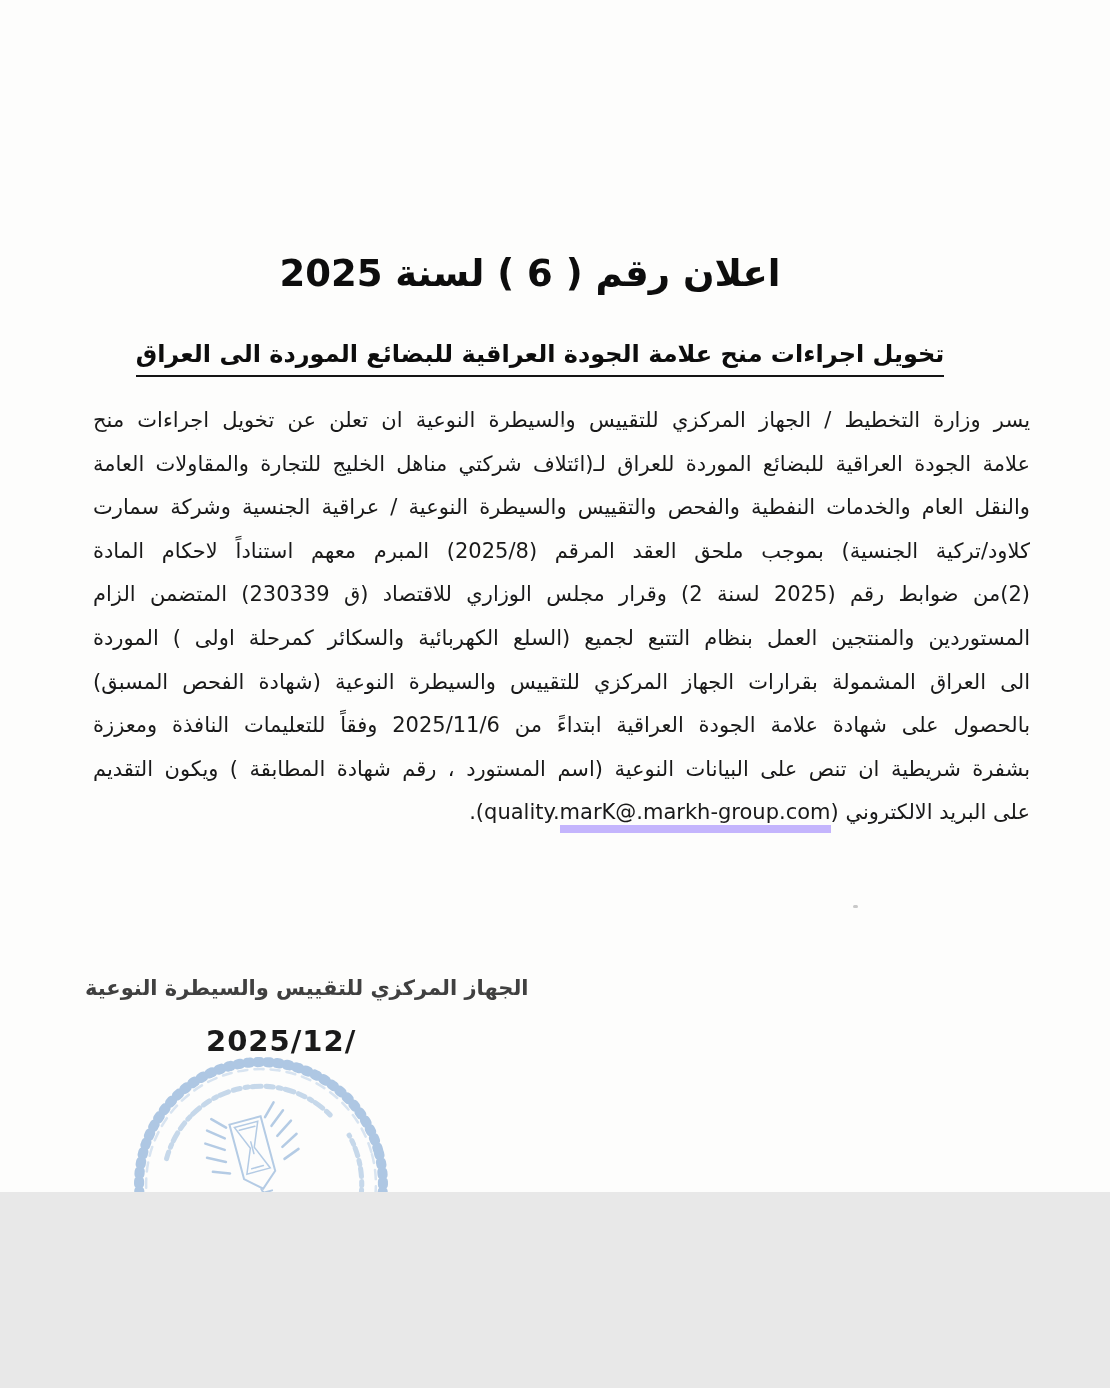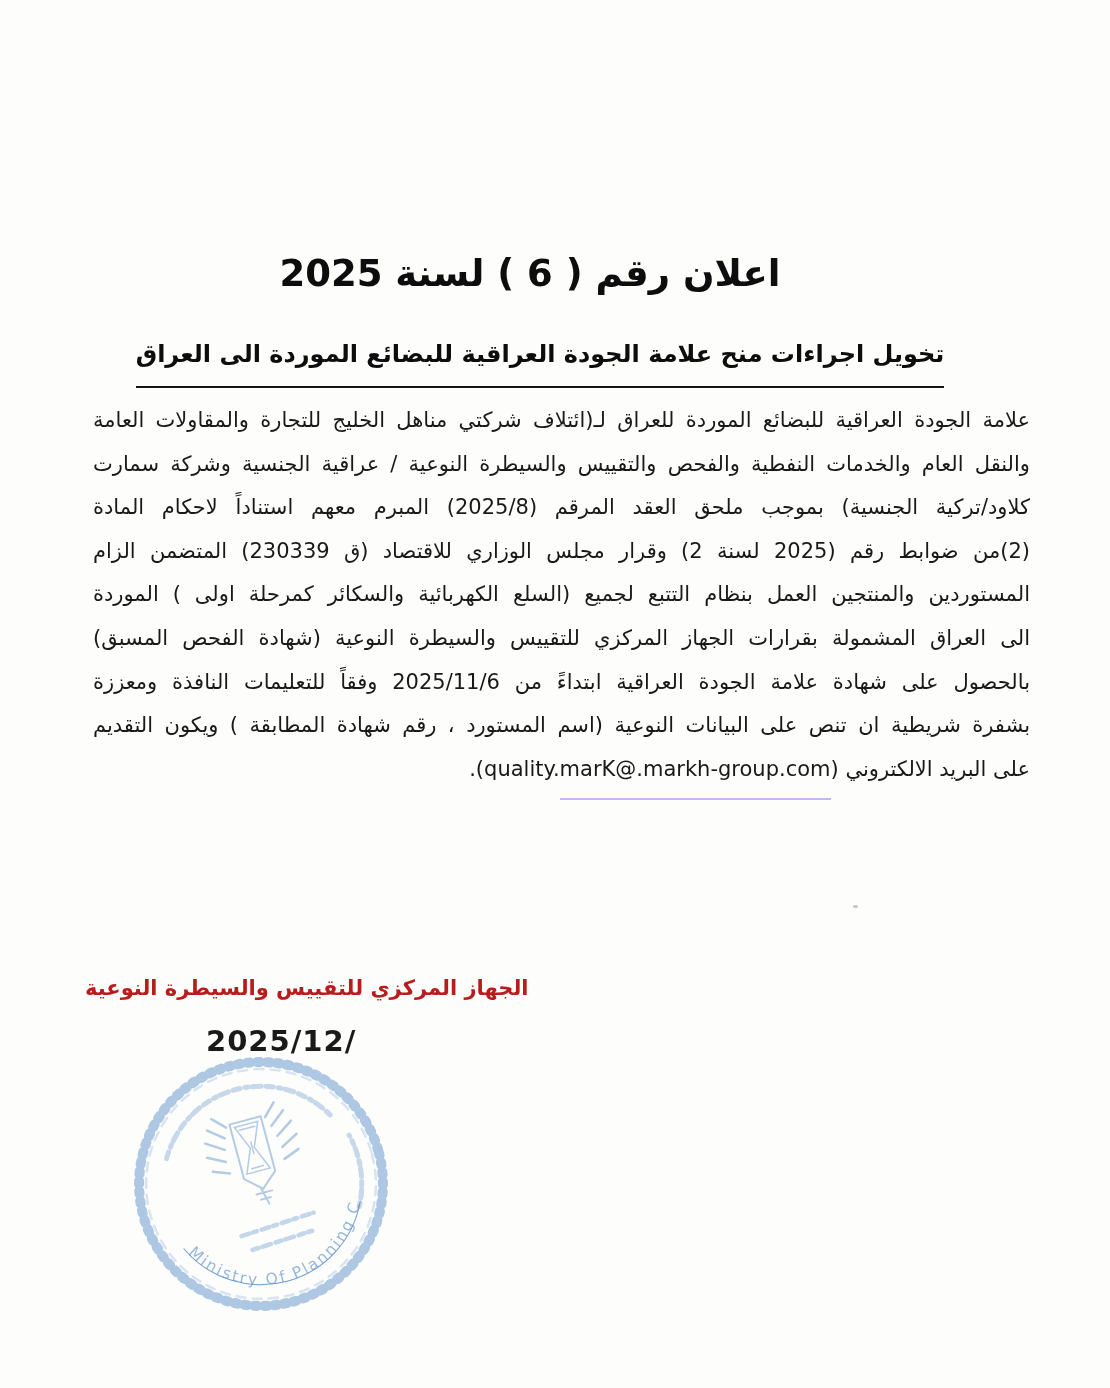--- a/index.html
+++ b/index.html
@@ -1,47 +1,47 @@
 <!DOCTYPE html>
 <html><head>
 <meta charset="utf-8">
 <style>
   html,body{margin:0;padding:0;background:#e8e8e8;}
   .page{
-    position:relative; width:1110px; height:1388px; background:#fdfdfc;
+    position:relative; width:1110px; height:1192px; background:#fdfdfc;
     font-family:"DejaVu Sans", sans-serif; color:#161616; overflow:hidden;
     margin:0 auto;
   }
   .title{
     position:absolute; top:252px; left:-25px; width:1110px;
     text-align:center; font-size:37px; font-weight:700; letter-spacing:0;
     direction:rtl; color:#0d0d0d;
   }
   .subtitle{
     position:absolute; top:340px; left:-15px; width:1110px; text-align:center;
     direction:rtl;
   }
   .subtitle-text{
     display:inline-block; font-size:24px; font-weight:700; color:#0d0d0d;
-    border-bottom:2.5px solid #151515; padding-bottom:18px;
+    border-bottom:2.5px solid #151515; padding-bottom:7px;
   }
   .body-block{
     position:absolute; top:399px; left:93px; width:937px;
     direction:rtl; font-size:21px; color:#191919;
   }
   .bline{
     line-height:43.6px; height:43.6px; white-space:normal;
     text-align:justify; text-align-last:justify;
   }
   .email-line{ text-align:right; text-align-last:right; }
   .email-group{ direction:ltr; unicode-bidi:isolate; }
-  .email-underline{ border-bottom:2px solid #c4b5fd; padding-bottom:17px; }
+  .email-underline{ border-bottom:8px solid #c4b5fd; padding-bottom:1px; }
   .signature{
     position:absolute; top:976px; left:85px; direction:rtl;
-    font-size:21px; font-weight:700; color:#b91c1c; white-space:nowrap;
+    font-size:21px; font-weight:700; color:#404040; white-space:nowrap;
   }
   .date-line{
     position:absolute; top:1024px; left:206px; font-size:29px; font-weight:700;
     color:#1a1a1a; letter-spacing:1px;text-align:center;
   }
   .stamp{ position:absolute; left:120px; top:1056px; }
   .stamp svg{ display:block; }
   .scan-speck{ position:absolute; width:5px; height:3px; background:#c9c9c9; border-radius:2px; }
 </style>
 </head>
@@ -49,20 +49,21 @@
 
 <div class="page">
 
   <div class="title">اعلان رقم ( 6 ) لسنة 2025</div>
 
   <div class="subtitle">
     <span class="subtitle-text">تخويل اجراءات منح علامة الجودة العراقية للبضائع الموردة الى العراق</span>
   </div>
 
   <div class="body-block">
+    <div class="bline">يسر وزارة التخطيط / الجهاز المركزي للتقييس والسيطرة النوعية ان تعلن عن تخويل اجراءات منح</div>
     <div class="bline">علامة الجودة العراقية للبضائع الموردة للعراق لـ(ائتلاف شركتي مناهل الخليج للتجارة والمقاولات العامة</div>
     <div class="bline">والنقل العام والخدمات النفطية والفحص والتقييس والسيطرة النوعية / عراقية الجنسية وشركة سمارت</div>
     <div class="bline">كلاود/تركية الجنسية) بموجب ملحق العقد المرقم (2025/8) المبرم معهم استناداً لاحكام المادة</div>
     <div class="bline">(2)من ضوابط رقم (2025 لسنة 2) وقرار مجلس الوزاري للاقتصاد (ق 230339) المتضمن الزام</div>
     <div class="bline">المستوردين والمنتجين العمل بنظام التتبع لجميع (السلع الكهربائية والسكائر كمرحلة اولى ) الموردة</div>
     <div class="bline">الى العراق المشمولة بقرارات الجهاز المركزي للتقييس والسيطرة النوعية (شهادة الفحص المسبق)</div>
     <div class="bline">بالحصول على شهادة علامة الجودة العراقية ابتداءً من 2025/11/6 وفقاً للتعليمات النافذة ومعززة</div>
     <div class="bline">بشفرة شريطية ان تنص على البيانات النوعية (اسم المستورد ، رقم شهادة المطابقة ) ويكون التقديم</div>
     <div class="bline email-line">
       <span>على البريد الالكتروني</span>

